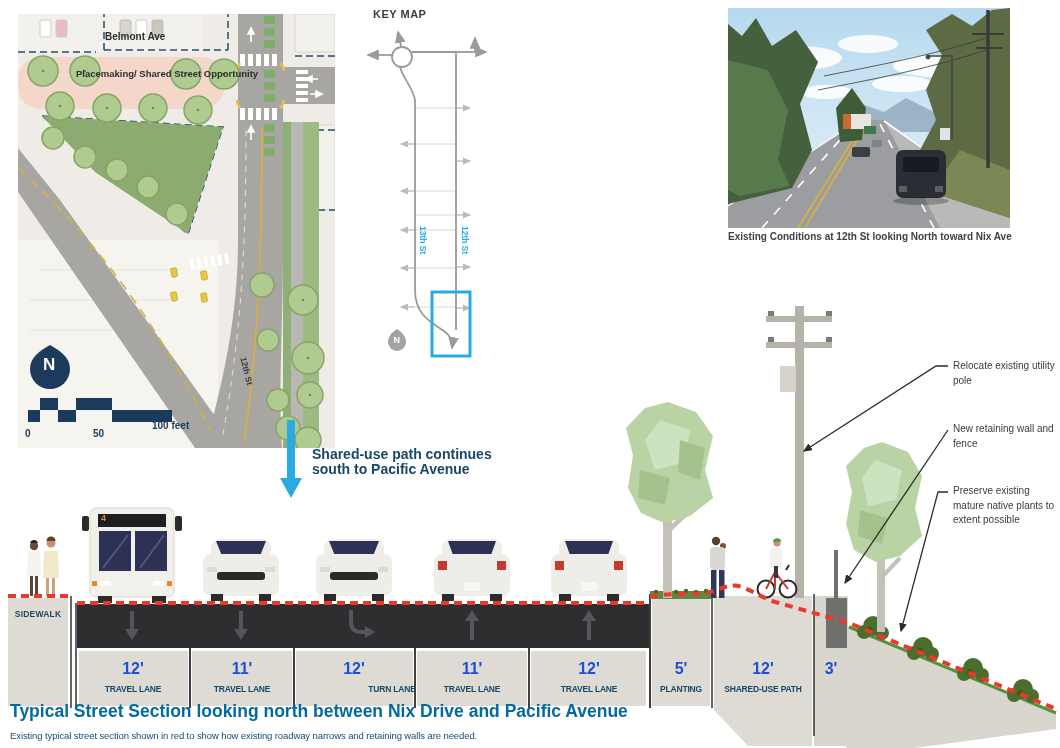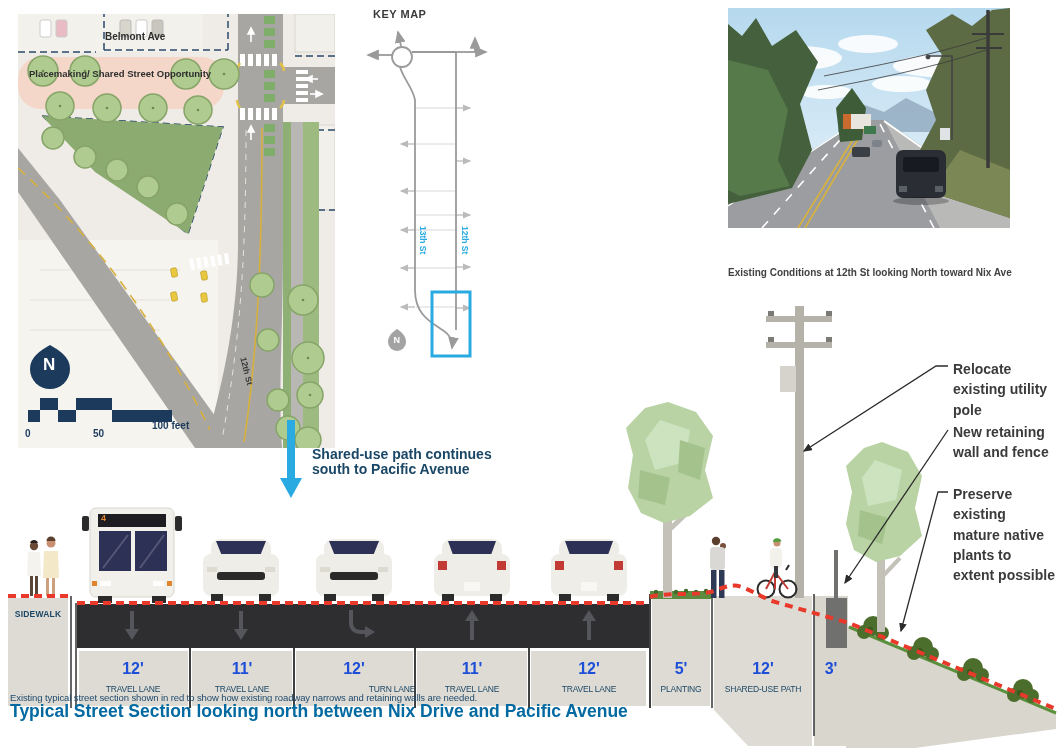--- a/index.html
+++ b/index.html
@@ -4,25 +4,25 @@
 <style>
   html,body{margin:0;padding:0;background:#fff;}
   #page{position:relative;width:1060px;height:748px;background:#fff;overflow:hidden;
         font-family:"Liberation Sans",sans-serif;}
   #gfx{position:absolute;left:0;top:0;z-index:1;}
   .txt{position:absolute;z-index:2;white-space:nowrap;}
   .map-label{font-weight:bold;color:#2e2e2e;font-size:10px;}
   .scale-num{font-size:10px;font-weight:bold;color:#1b3a5c;}
   .keymap-title{font-size:11px;font-weight:bold;color:#3a3a3a;letter-spacing:.5px;}
   .keymap-st{font-size:8.5px;font-weight:bold;color:#29abe2;transform:rotate(90deg);transform-origin:left top;}
-  .caption{font-size:10px;font-weight:bold;color:#414141;margin-top:36px;}
-  .note{font-size:14px;font-weight:700;color:#3b3b3b;line-height:1.45;white-space:normal;width:102px;}
+  .caption{font-size:10px;font-weight:bold;color:#414141;}
+  .note{font-size:10px;font-weight:400;color:#3b3b3b;line-height:1.45;white-space:normal;width:102px;}
   .blue-note{font-size:14px;font-weight:bold;color:#1b4766;line-height:15px;}
   .lane-val{font-size:16px;font-weight:bold;color:#1d4ed8;text-align:center;}
-  .lane-name{font-size:8.5px;font-weight:normal;color:#1b4766;text-align:center;letter-spacing:-.2px;}
+  .lane-name{font-size:8.5px;font-weight:bold;color:#1b4766;text-align:center;letter-spacing:-.2px;}
   .sidewalk{font-size:8.5px;font-weight:bold;color:#1b4766;letter-spacing:.2px;}
   .title{font-size:17.5px;font-weight:bold;color:#0369a1;}
   .subtitle{font-size:9.5px;font-weight:500;color:#1e4a6d;letter-spacing:-.1px;}
   .n-big{font-size:17px;font-weight:bold;color:#fff;}
   .n-small{font-size:9px;font-weight:bold;color:#fff;}
   .bus-route{font-size:9px;font-weight:bold;color:#e0862f;}
   .map-st{font-size:8.5px;font-weight:bold;color:#3a3a3a;transform:rotate(76deg);transform-origin:left top;}
 </style>
 </head>
 <body>
@@ -523,21 +523,21 @@
   </g>
 
   <g stroke="#2b2b2b" stroke-width="1.3" fill="none">
     <path d="M948,366 L936,366 L804,451" marker-end="url(#ahd)"></path>
     <path d="M948,430 L845,583" marker-end="url(#ahd)"></path>
     <path d="M948,492 L938,492 L901,631" marker-end="url(#ahd)"></path>
   </g>
 </svg>
 
 <span class="txt map-label" style="left:105px;top:31px;">Belmont Ave</span>
-<span class="txt map-label" style="left:29px;top:68px;font-size:9.5px;">Placemaking/ Shared Street Opportunity</span>
+<span class="txt map-label" style="left:29px;top:68px;font-size:9.5px;padding-left:47px;">Placemaking/ Shared Street Opportunity</span>
 <span class="txt map-st" style="left:248px;top:356px;">12th St</span>
 <span class="txt n-big" style="left:43px;top:355px;">N</span>
 <span class="txt scale-num" style="left:25px;top:428px;">0</span>
 <span class="txt scale-num" style="left:93px;top:428px;text-align:right;">50</span>
 <span class="txt scale-num" style="left:152px;top:420px;">100 feet</span>
 <span class="txt blue-note" style="left:312px;top:447px;">Shared-use path continues</span>
 <span class="txt blue-note" style="left:312px;top:462px;">south to Pacific Avenue</span>
 
 <span class="txt keymap-title" style="left:373px;top:8px;">KEY MAP</span>
 <span class="txt keymap-st" style="left:428px;top:226px;">13th St</span>
@@ -563,15 +563,15 @@
 <span class="txt lane-name" style="left:412px;top:684px;width:120px;">TRAVEL LANE</span>
 <span class="txt lane-val" style="left:529px;top:660px;width:120px;">12'</span>
 <span class="txt lane-name" style="left:529px;top:684px;width:120px;">TRAVEL LANE</span>
 <span class="txt lane-val" style="left:621px;top:660px;width:120px;">5'</span>
 <span class="txt lane-name" style="left:621px;top:684px;width:120px;">PLANTING</span>
 <span class="txt lane-val" style="left:703px;top:660px;width:120px;">12'</span>
 <span class="txt lane-name" style="left:703px;top:684px;width:120px;">SHARED-USE PATH</span>
 <span class="txt lane-val" style="left:811px;top:660px;width:40px;">3'</span>
 
 <span class="txt title" style="left:10px;top:701px;">Typical Street Section looking north between Nix Drive and Pacific Avenue</span>
-<span class="txt subtitle" style="left:10px;top:692px;">Existing typical street section shown in red to show how existing roadway narrows and retaining walls are needed.</span>
+<span class="txt subtitle" style="left:10px;top:730px;">Existing typical street section shown in red to show how existing roadway narrows and retaining walls are needed.</span>
 
 </div>
 
 </body></html>

